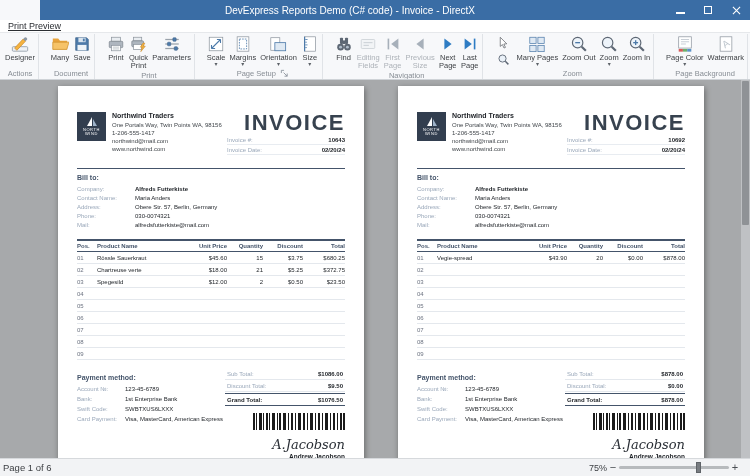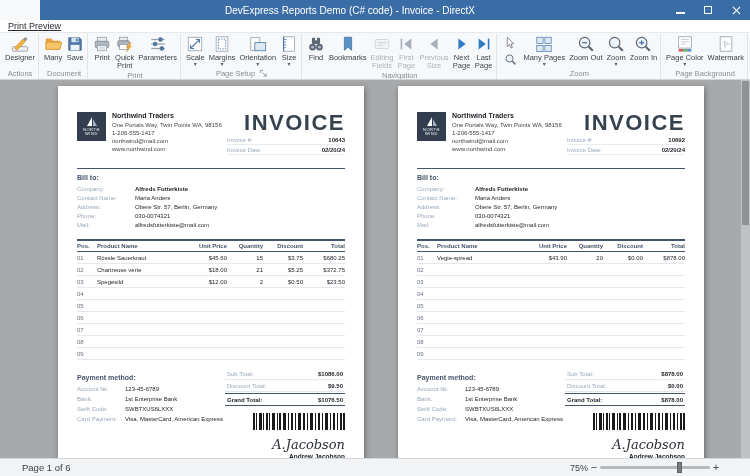--- a/index.html
+++ b/index.html
@@ -33,21 +33,21 @@
   .launcher { margin-left:4px; display:flex; }
   .rstack { display:flex; flex-direction:column; justify-content:center; gap:2px; padding:0 2px; }
   .sbtn { width:18px; height:15px; display:flex; align-items:center; justify-content:center; }
 
   
   .preview { flex:1; position:relative; overflow:hidden; background:#a7a9ab; }
   .vscroll { position:absolute; right:0; top:0; bottom:0; width:9px; background:#bfc1c4; }
   .vthumb { position:absolute; left:1px; right:1px; top:1px; height:38%; background:#8f9296; border-radius:1px; }
 
   
-  .statusbar { height:18px; background:#f2f3f5; border-top:1px solid #d6d9dc; display:flex; align-items:center; padding:0 22px; font-size:9.5px; color:#3c3f43; flex:0 0 auto; }
+  .statusbar { height:18px; background:#f2f3f5; border-top:1px solid #d6d9dc; display:flex; align-items:center; padding:0 3px; font-size:9.5px; color:#3c3f43; flex:0 0 auto; }
   .zoomctl { margin-left:auto; display:flex; align-items:center; padding-right:6px; }
   .zpct { font-size:9px; color:#3c3f43; }
   .zbtn { font-size:11px; color:#4a4e53; width:12px; text-align:center; line-height:11px; }
   .track { width:110px; height:3px; background:#b7babd; position:relative; border-radius:2px; }
   .zthumb { position:absolute; left:70%; top:-4px; width:5px; height:11px; background:#787c81; border:1px solid #5f6368; }
 
   
   .page { position:absolute; top:6px; width:306px; height:430px; background:#fff; box-shadow:1px 2px 6px rgba(0,0,0,.4); color:#1d2126; }
   .p1 { left:58px; } .p2 { left:398px; }
   .pagein { padding:26px 19px 0 19px; }
@@ -282,28 +282,20 @@
                 <rect x="11.1" y="3" width="3.4" height="7" rx="1" fill="#5d6774"></rect>
                 <rect x="8.4" y="6" width="3.2" height="4" fill="#5d6774"></rect>
                 <circle cx="6.2" cy="13.5" r="3.7" fill="#5d6774"></circle>
                 <circle cx="13.8" cy="13.5" r="3.7" fill="#5d6774"></circle>
                 <circle cx="6.2" cy="13.5" r="1.6" fill="#aebbc9"></circle>
                 <circle cx="13.8" cy="13.5" r="1.6" fill="#aebbc9"></circle>
               </svg>
             </span>
           <span class="lbl">Find</span>
         </div>
-        <div class="rbtn">
-          <span class="ric">
-              <svg width="18" height="18" viewBox="0 0 20 20">
-                <path d="M6 2.5 h8 V17 l-4-3.5 L6 17 Z" fill="#5b93c8" stroke="#3e6b99" stroke-width="0.8"></path>
-              </svg>
-            </span>
-          <span class="lbl">Bookmarks</span>
-        </div>
         <div class="rbtn disabled">
           <span class="ric">
               <svg width="18" height="18" viewBox="0 0 20 20">
                 <rect x="2.5" y="5" width="15" height="10" rx="1" fill="#f2f4f6" stroke="#c6cbd1" stroke-width="0.8"></rect>
                 <line x1="5" y1="8.5" x2="15" y2="8.5" stroke="#c6cbd1"></line>
                 <line x1="5" y1="11.5" x2="11" y2="11.5" stroke="#c6cbd1"></line>
               </svg>
             </span>
           <span class="lbl">Editing
 Fields</span>

